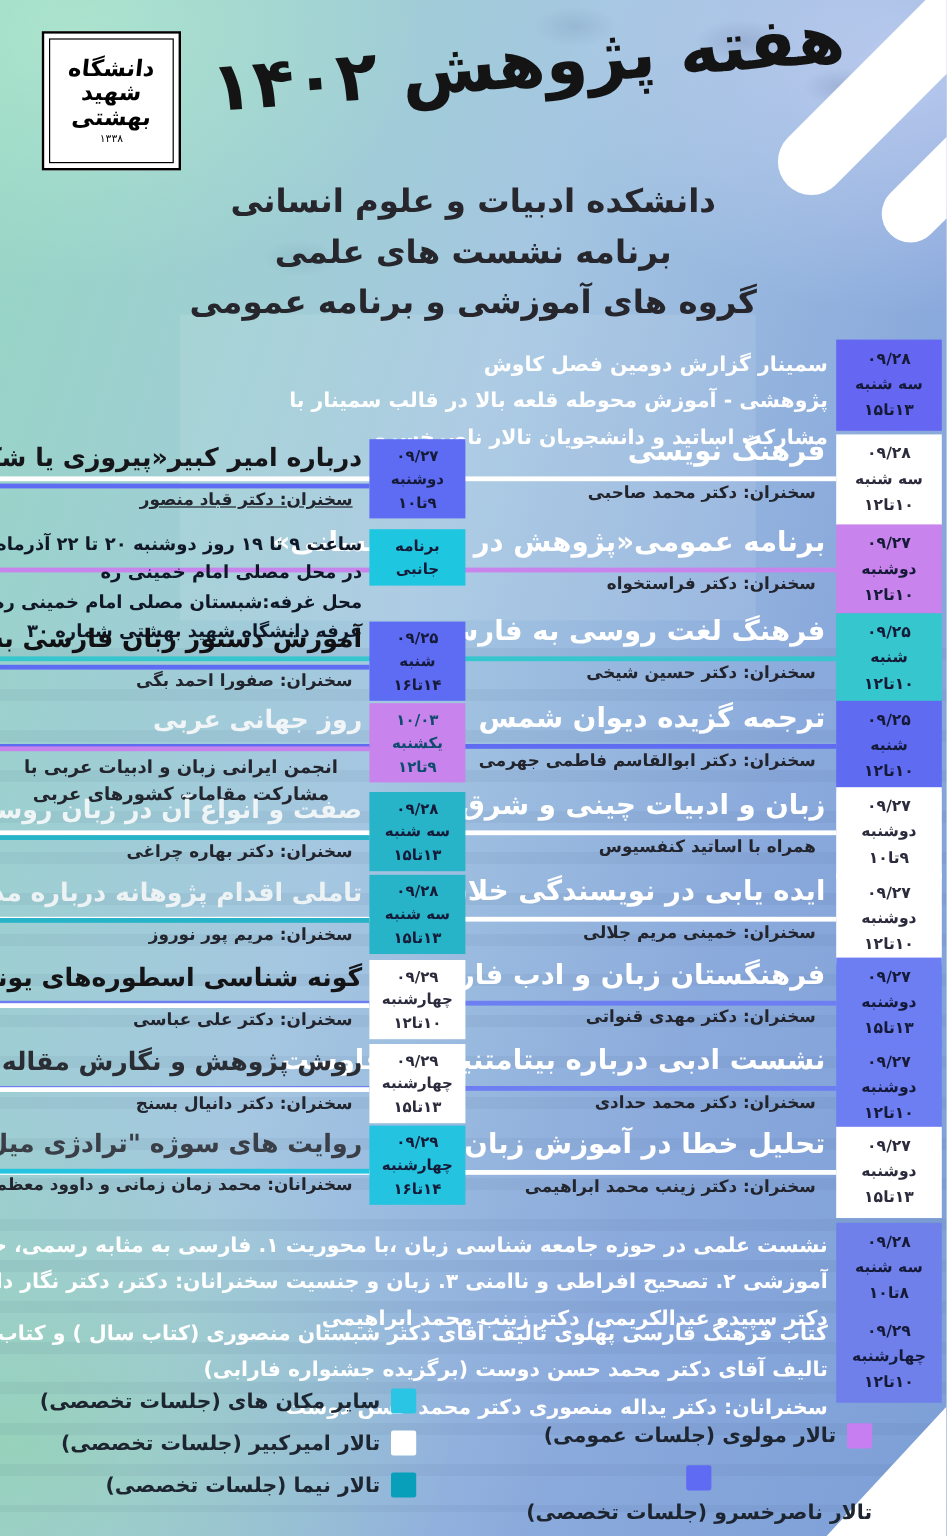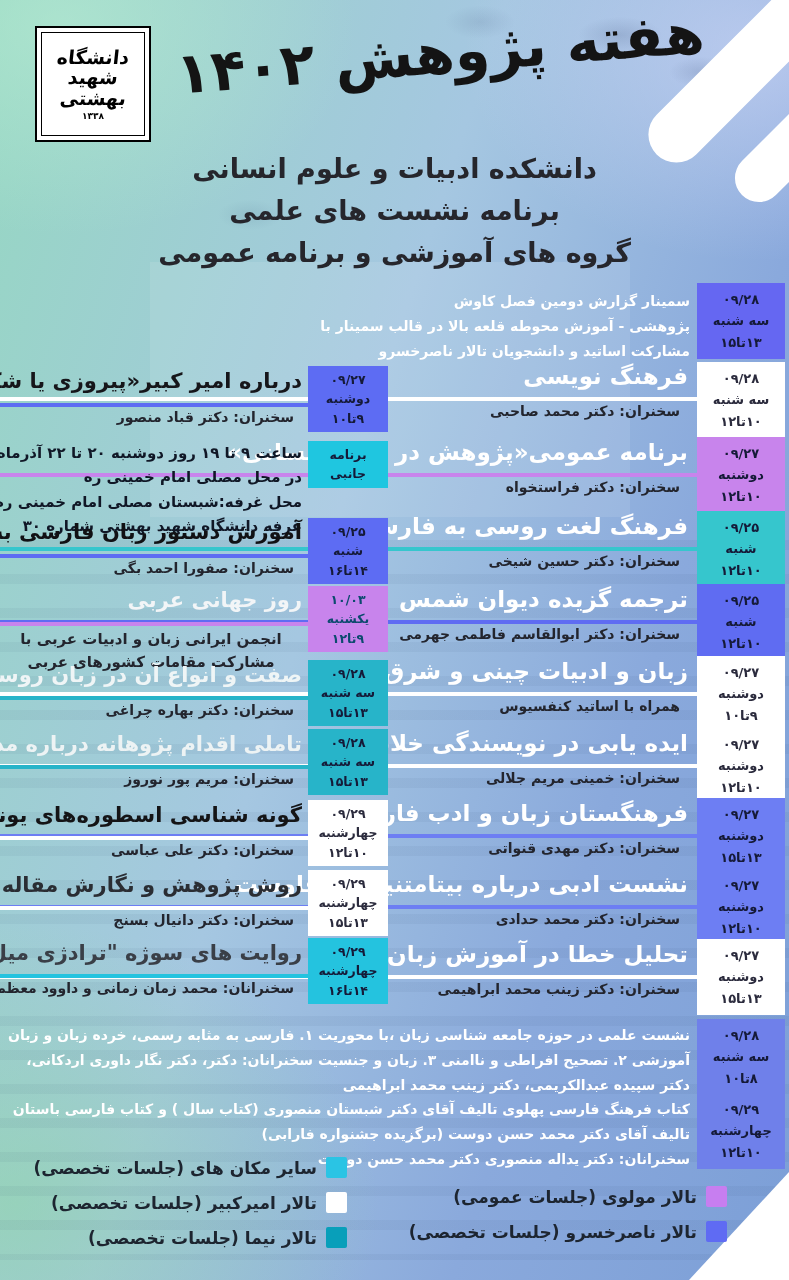--- a/index.html
+++ b/index.html
@@ -25,21 +25,21 @@
   .stripe-a{width:250px;height:56px;left:620px;top:38px;}
   .stripe-b{width:150px;height:48px;left:720px;top:118px;}
   .corner-tri{position:absolute;right:0;bottom:0;width:100px;height:108px;background:#fff;
     clip-path:polygon(100% 0,0 100%,100% 100%);}
 
   .logo{position:absolute;left:35px;top:26px;width:116px;height:116px;background:#fff;
     border:2px solid #000;box-sizing:border-box;padding:4px;z-index:5;}
   .logo-inner{width:100%;height:100%;border:1.5px solid #000;box-sizing:border-box;
     display:flex;flex-direction:column;align-items:center;justify-content:center;color:#000;}
   .logo-line{font-weight:700;font-size:19px;line-height:1.08;transform:skewX(-6deg);}
-  .logo-year{font-size:9px;font-weight:700;margin-top:3px;}
+  .logo-year{font-size:9px;font-weight:400;margin-top:3px;}
 
   .title{position:absolute;left:160px;top:20px;width:560px;margin:0;text-align:center;
     font-size:57px;font-weight:700;color:#141414;transform:rotate(-4.5deg);z-index:4;}
   .subtitle{position:absolute;left:40px;right:40px;top:148px;text-align:center;
     font-size:27px;font-weight:700;color:#26262c;line-height:1.55;z-index:4;}
 
   #events{position:absolute;inset:0;z-index:3;}
   .badge{position:absolute;text-align:center;font-weight:700;box-sizing:border-box;}
   .badge div{white-space:nowrap;}
   .badge.r{width:88px;font-size:13px;line-height:1.65;padding:6px 2px;}
@@ -48,21 +48,21 @@
   .etitle.r{width:688px;font-size:23px;}
   .etitle.l{width:302px;font-size:21px;}
   .espk{position:absolute;left:0;font-weight:600;font-size:14px;color:#23252e;direction:rtl;
     text-align:right;white-space:nowrap;}
   .espk.r{width:680px;}
   .espk.l{width:294px;}
   .esub{position:absolute;left:0;width:302px;text-align:center;font-size:15px;font-weight:600;
     color:#23252e;line-height:1.55;direction:rtl;white-space:nowrap;}
   .uline{position:absolute;left:0;height:4px;}
   .paras{position:absolute;left:0;direction:rtl;text-align:right;white-space:nowrap;}
-  .paras.r{width:690px;font-size:14px;line-height:1.78;font-weight:700;color:#ffffff;}
+  .paras.r{width:690px;font-size:17px;line-height:1.78;font-weight:700;color:#ffffff;}
   .paras.l{width:302px;font-size:15px;line-height:1.62;font-weight:700;color:#101726;}
 
   #legend{position:absolute;inset:0;z-index:4;}
   .lgrow{position:absolute;display:flex;direction:rtl;align-items:center;gap:9px;}
   .lgsq{width:21px;height:21px;border-radius:2px;flex:0 0 auto;}
   .lglabel{font-size:17px;font-weight:600;color:#1d2530;white-space:nowrap;}
 </style>
 </head>
 <body>
 
@@ -189,21 +189,21 @@
         <div class="">تالیف آقای دکتر محمد حسن دوست (برگزیده جشنواره فارابی)</div>
         <div class="">سخنرانان: دکتر یداله منصوری دکتر محمد حسن دوست</div>
       </div>
       <div class="badge r" style="left: 697px; top: 1093px; background: rgb(111, 128, 234); color: rgb(21, 26, 56);">
         <div class="">۰۹/۲۹</div>
         <div class="">چهارشنبه</div>
         <div class="">۱۰تا۱۲</div>
       </div>
       <div class="uline" style="top: 403px; width: 308px; background: rgb(93, 108, 243);"></div>
       <div class="etitle l" style="top: 369px; color: rgb(22, 22, 26);">درباره امیر کبیر«پیروزی یا شکست قاجاریه»</div>
-      <div class="espk l" style="top: 409px;">سخنران: دکتر قباد منصور</div>
+      <div class="espk l" style="top: 409px; text-decoration: underline;">سخنران: دکتر قباد منصور</div>
       <div class="badge l" style="left: 308px; top: 366px; background: rgb(93, 108, 243); color: rgb(21, 26, 56);">
         <div class="">۰۹/۲۷</div>
         <div class="">دوشنبه</div>
         <div class="">۹تا۱۰</div>
       </div>
       <div class="paras l" style="top: 441px;">
         <div class="">ساعت ۹ تا ۱۹ روز دوشنبه ۲۰ تا ۲۲ آذرماه۱۴۰۲</div>
         <div class="">در محل مصلی امام خمینی ره</div>
         <div class="">محل غرفه:شبستان مصلی امام خمینی ره</div>
         <div class="">غرفه دانشگاه شهید بهشتی شماره ۳۰</div>
@@ -282,18 +282,18 @@
         <div class="lglabel">تالار امیرکبیر (جلسات تخصصی)</div>
       </div>
       <div class="lgrow" style="right: 62px; top: 1186px;">
         <div class="lgsq" style="background: rgb(199, 126, 240);"></div>
         <div class="lglabel">تالار مولوی (جلسات عمومی)</div>
       </div>
       <div class="lgrow" style="right: 442px; top: 1227px;">
         <div class="lgsq" style="background: rgb(8, 159, 186);"></div>
         <div class="lglabel">تالار نیما (جلسات تخصصی)</div>
       </div>
-      <div class="lgrow" style="right: 62px; top: 1221px;">
+      <div class="lgrow" style="right: 62px; top: 1221px; flex-direction: column;">
         <div class="lgsq" style="background: rgb(95, 107, 243);"></div>
         <div class="lglabel">تالار ناصرخسرو (جلسات تخصصی)</div>
       </div>
     </div>
 </div>
 
 </body></html>

